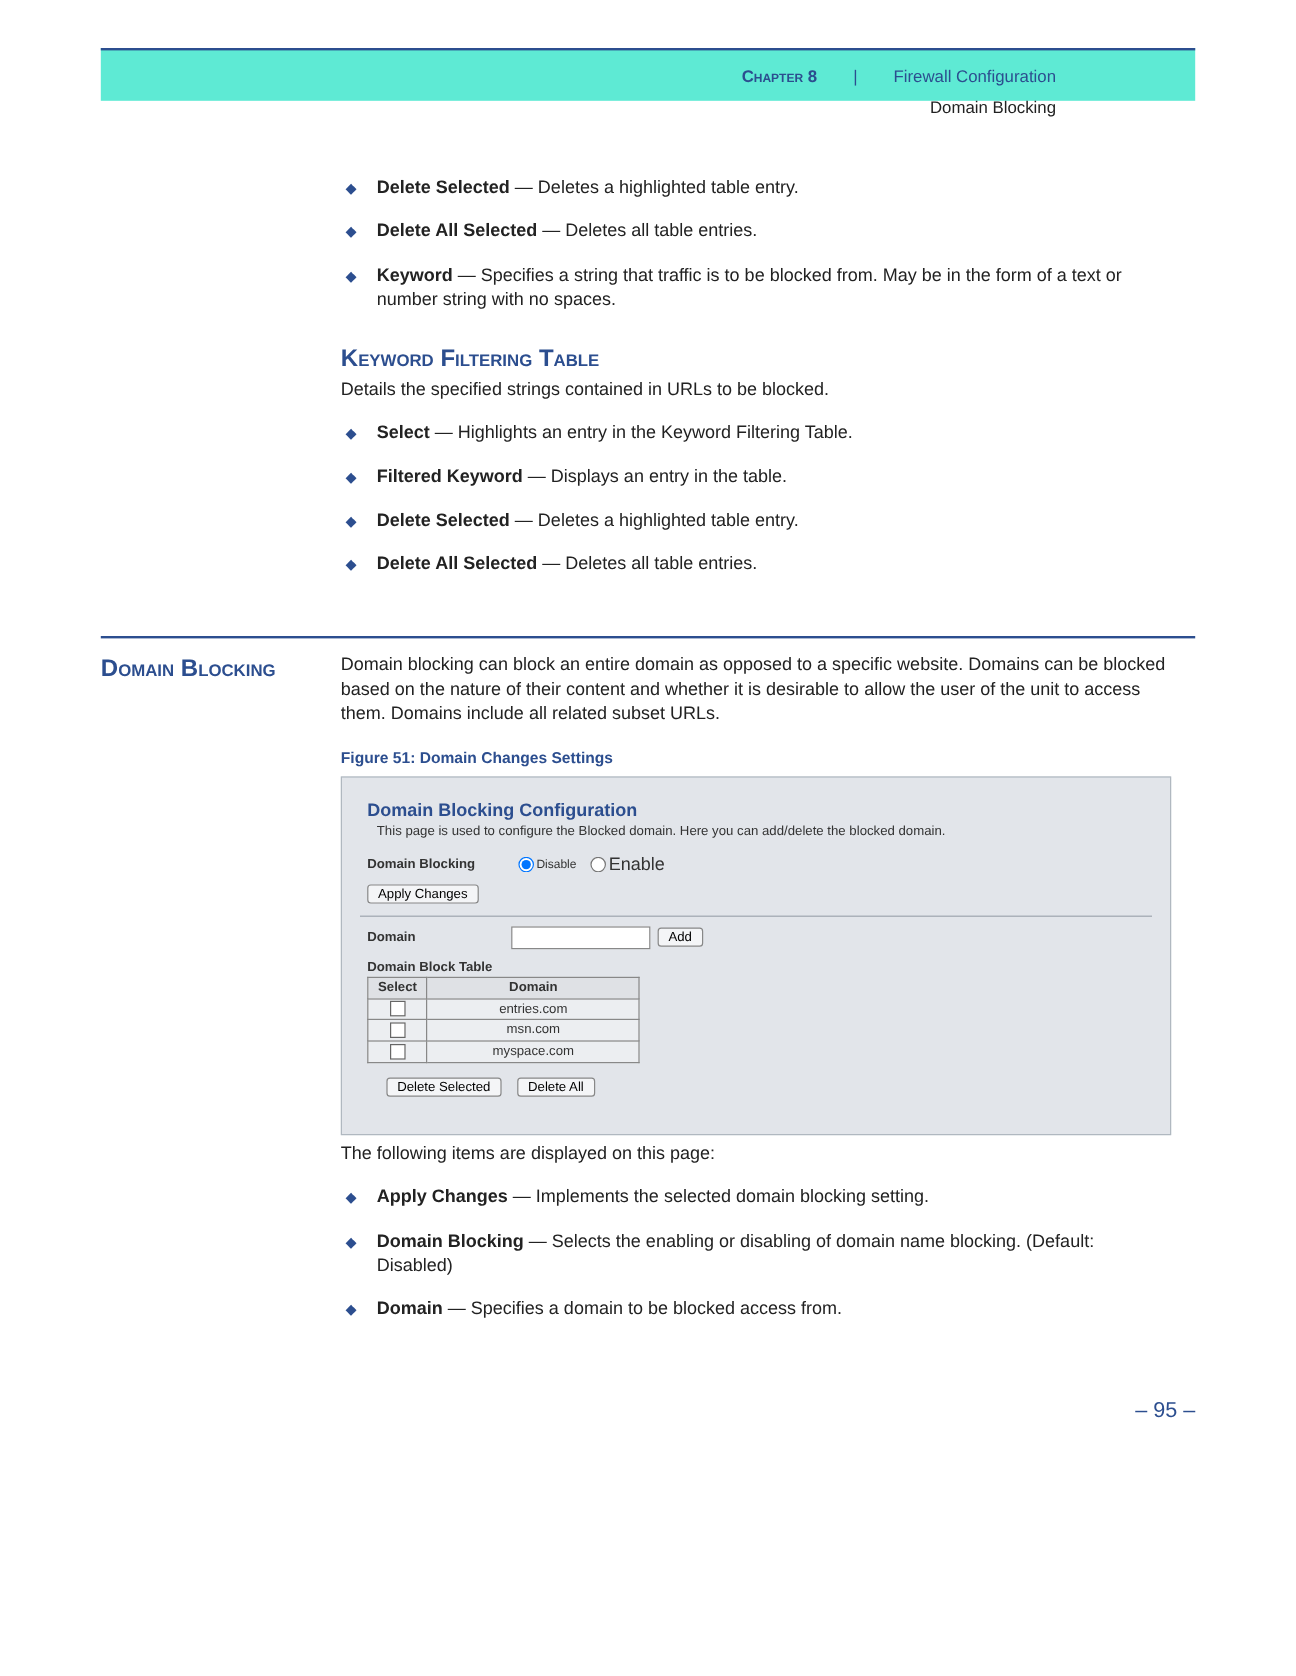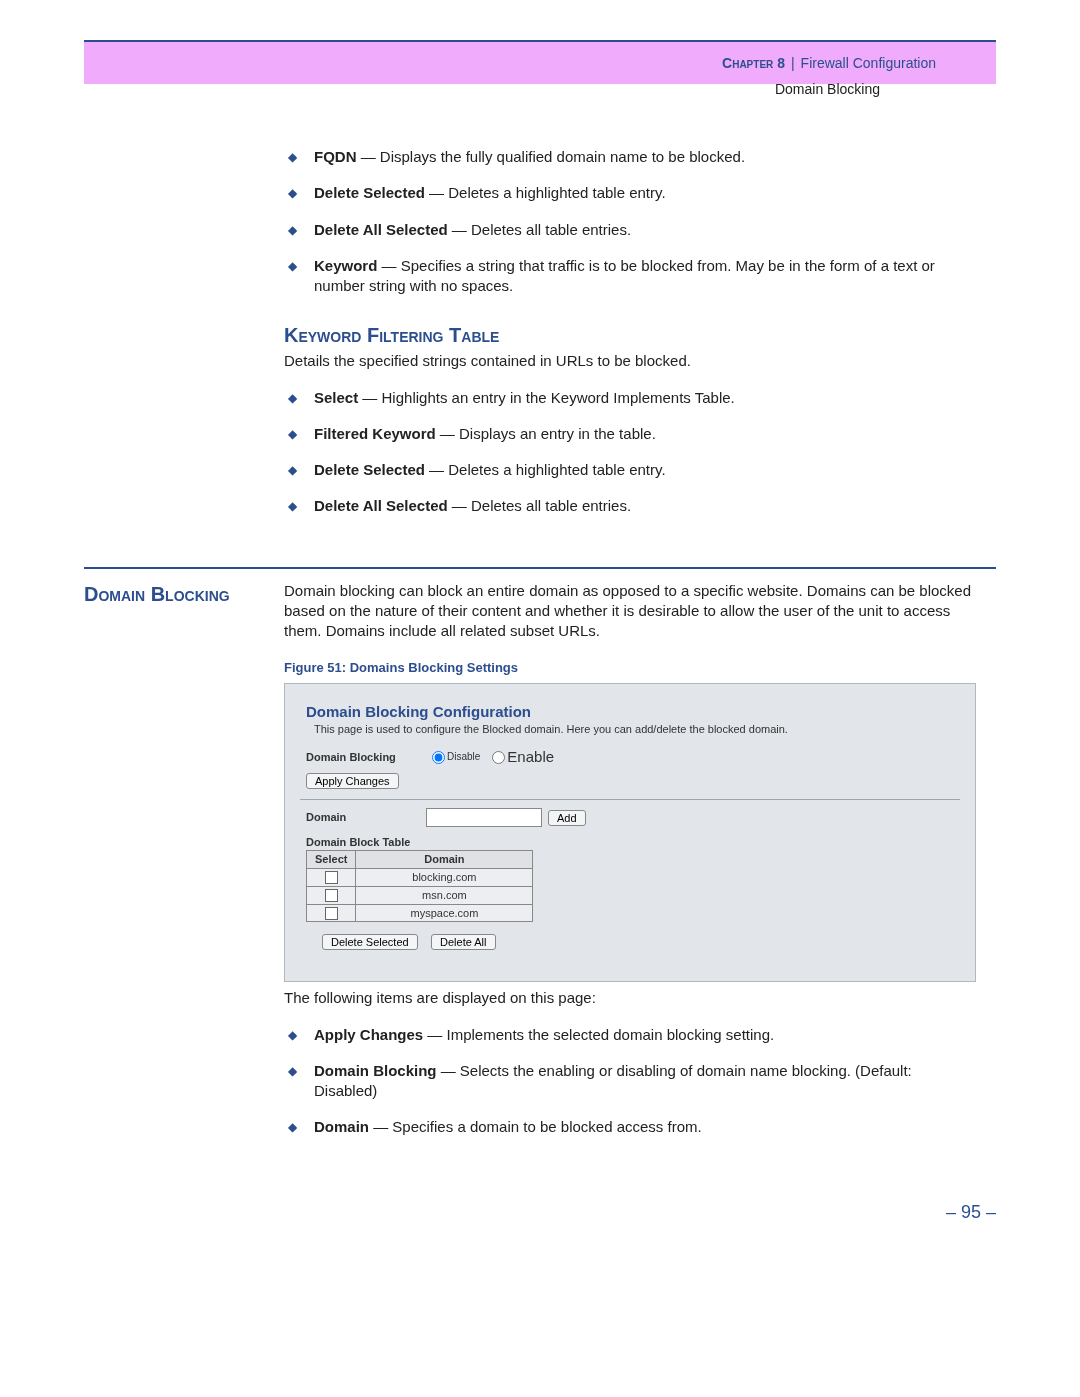--- a/index.html
+++ b/index.html
@@ -9,29 +9,30 @@
     background: #fff;
     color: #222;
     font-size: 15px;
     width: 1080px;
   }
   .page {
     padding: 40px 84px 30px 84px;
     box-sizing: border-box;
   }
   .header-band {
-    background: #f0abfc;
+    background: #5eead4;
     height: 44px;
     border-top: 2px solid #2c4e8f;
     display: flex;
     justify-content: flex-end;
     align-items: center;
-    padding-right: 60px;
+    padding-right: 116px;
     box-sizing: border-box;
     font-size: 14px;
+    gap: 24px;
   }
   .header-band .chap {
     color: #2c4e8f;
     font-weight: bold;
     font-variant: small-caps;
   }
   .header-band .sep { color: #2c4e8f; margin: 0 6px; }
   .header-band .sec { color: #2c4e8f; }
   .header-sub {
     text-align: right;
@@ -203,45 +204,44 @@
 
   <div class="header-band">
     <span class="chap">Chapter 8</span>
     <span class="sep">|</span>
     <span class="sec">Firewall Configuration</span>
   </div>
   <div class="header-sub">Domain Blocking</div>
 
   <div class="content-col">
     <ul class="diamond">
-      <li><span class="term">FQDN</span><span> — Displays the fully qualified domain name to be blocked.</span></li>
       <li><span class="term">Delete Selected</span><span> — Deletes a highlighted table entry.</span></li>
       <li><span class="term">Delete All Selected</span><span> — Deletes all table entries.</span></li>
       <li><span class="term">Keyword</span><span> — Specifies a string that traffic is to be blocked from. May be in the form of a text or number string with no spaces.</span></li>
     </ul>
 
     <div class="subhead">Keyword Filtering Table</div>
     <div style="margin-bottom:16px;">Details the specified strings contained in URLs to be blocked.</div>
 
     <ul class="diamond">
-      <li><span class="term">Select</span><span> — Highlights an entry in the Keyword Implements Table.</span></li>
+      <li><span class="term">Select</span><span> — Highlights an entry in the Keyword Filtering Table.</span></li>
       <li><span class="term">Filtered Keyword</span><span> — Displays an entry in the table.</span></li>
       <li><span class="term">Delete Selected</span><span> — Deletes a highlighted table entry.</span></li>
       <li><span class="term">Delete All Selected</span><span> — Deletes all table entries.</span></li>
     </ul>
   </div>
 
   <hr class="section-rule">
 
   <div class="section-row">
     <div class="section-title">Domain Blocking</div>
     <div class="section-text">
       <div>Domain blocking can block an entire domain as opposed to a specific website. Domains can be blocked based on the nature of their content and whether it is desirable to allow the user of the unit to access them. Domains include all related subset URLs.</div>
 
-      <div class="figure-caption">Figure 51:  Domains Blocking Settings</div>
+      <div class="figure-caption">Figure 51:  Domain Changes Settings</div>
 
       <div class="ui-panel">
         <div class="ui-title">Domain Blocking Configuration</div>
         <div class="ui-desc">This page is used to configure the Blocked domain. Here you can add/delete the blocked domain.</div>
 
         <div class="ui-row">
           <span class="ui-label">Domain Blocking</span>
           <input type="radio" class="ui-radio" checked="" style="">
           <span style="font-size:10px;margin-right:6px;">Disable</span>
           <input type="radio" class="ui-radio" style="">
@@ -259,21 +259,21 @@
 
         <div class="ui-table-title">Domain Block Table</div>
         <table class="block-table">
           <tbody>
               <tr>
             <th>Select</th>
             <th class="dom-col">Domain</th>
           </tr>
           <tr>
             <td><span class="chk"></span></td>
-            <td>blocking.com</td>
+            <td>entries.com</td>
           </tr>
           <tr>
             <td><span class="chk"></span></td>
             <td>msn.com</td>
           </tr>
           <tr>
             <td><span class="chk"></span></td>
             <td>myspace.com</td>
           </tr>
         </tbody>

